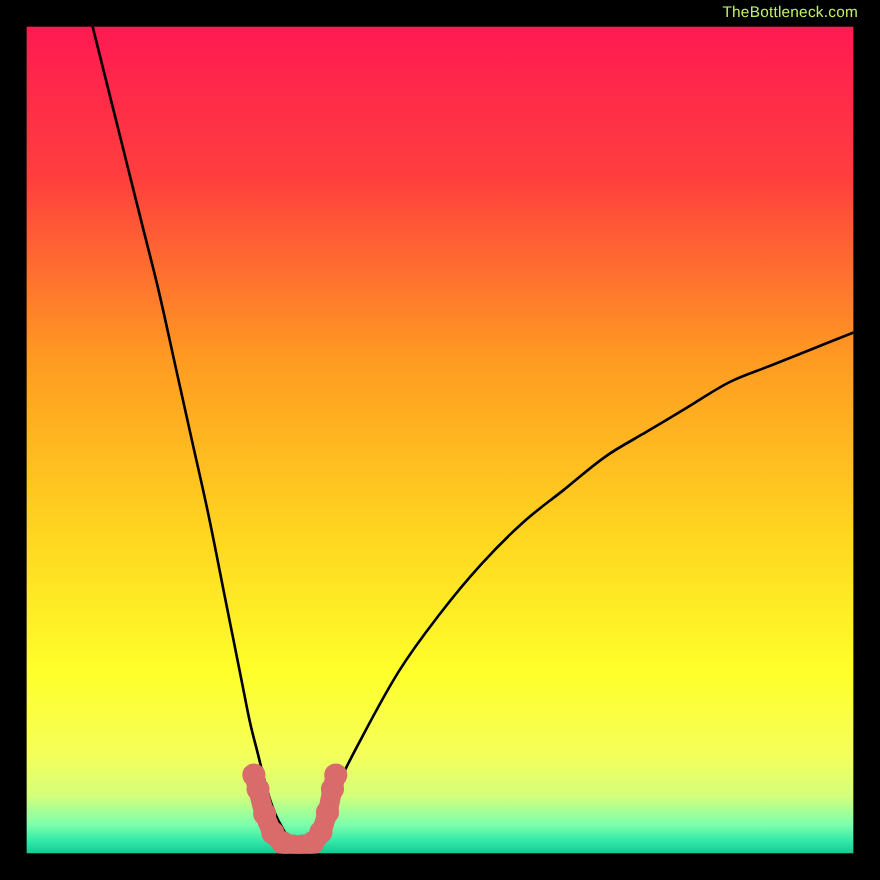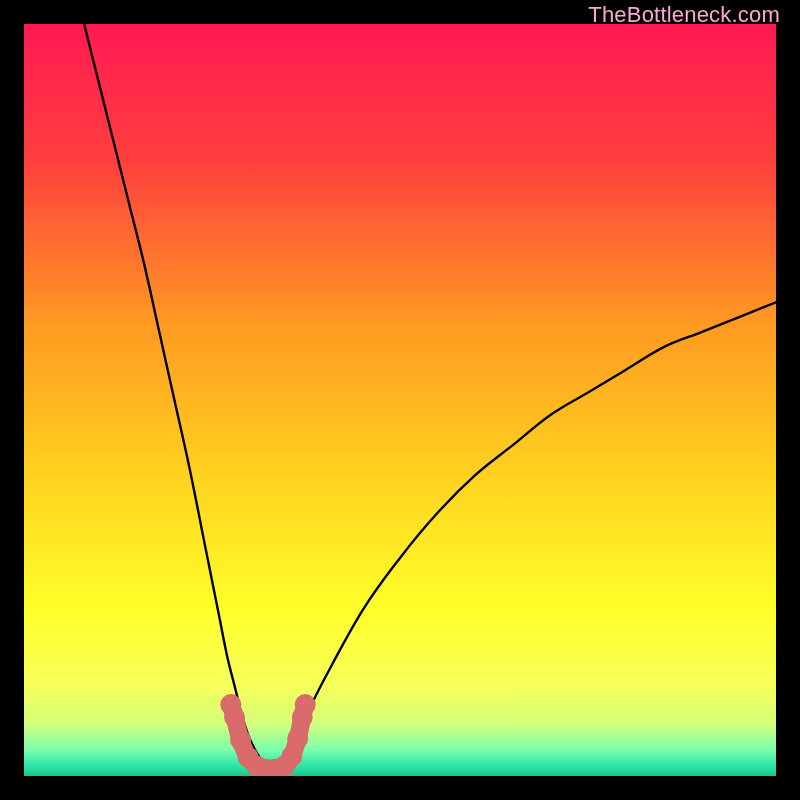--- a/index.html
+++ b/index.html
@@ -23,23 +23,23 @@
     left: 0;
     top: 0;
     width: 752px;
     height: 752px;
   }
   .watermark {
     position: absolute;
     top: 2px;
     right: 20px;
     font-family: Arial, Helvetica, sans-serif;
-    font-size: 22px;
+    font-size: 14px;
     font-weight: 500;
-    color: #f9a8d4;
+    color: #bef264;
     letter-spacing: 0.2px;
   }
   .curves {
     position: absolute;
     left: 24px;
     top: 24px;
     width: 752px;
     height: 752px;
   }
 </style>

